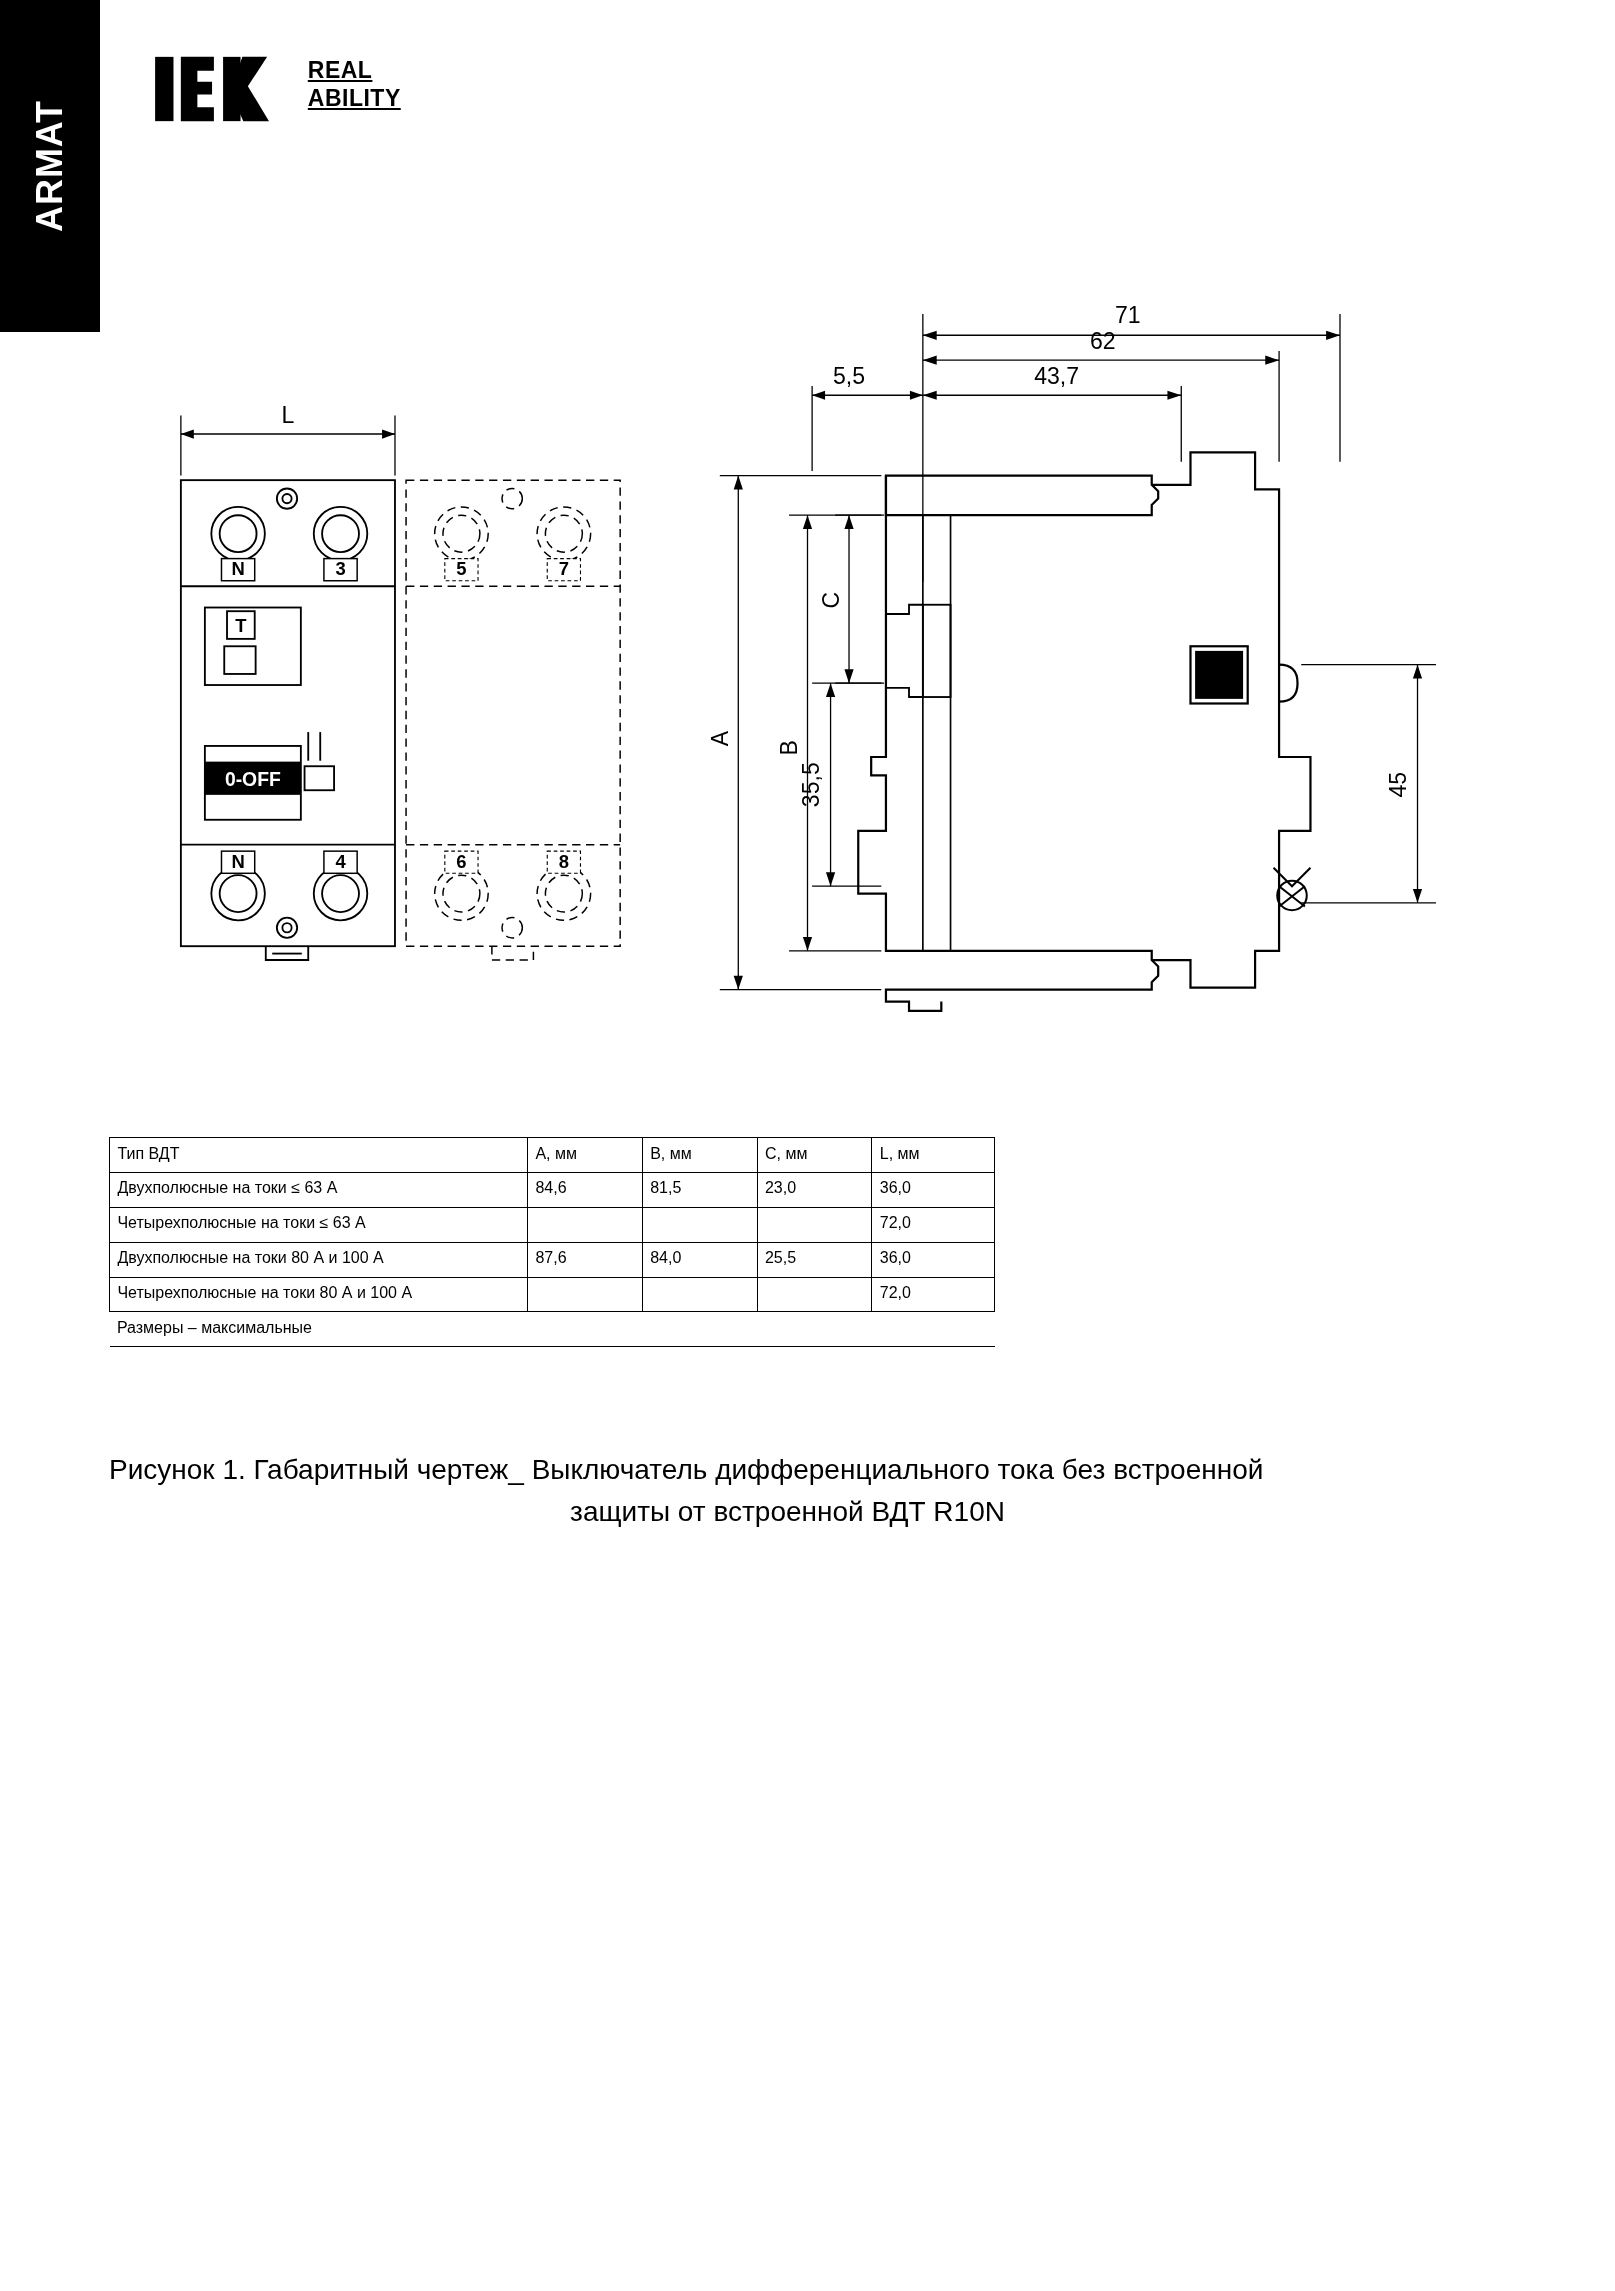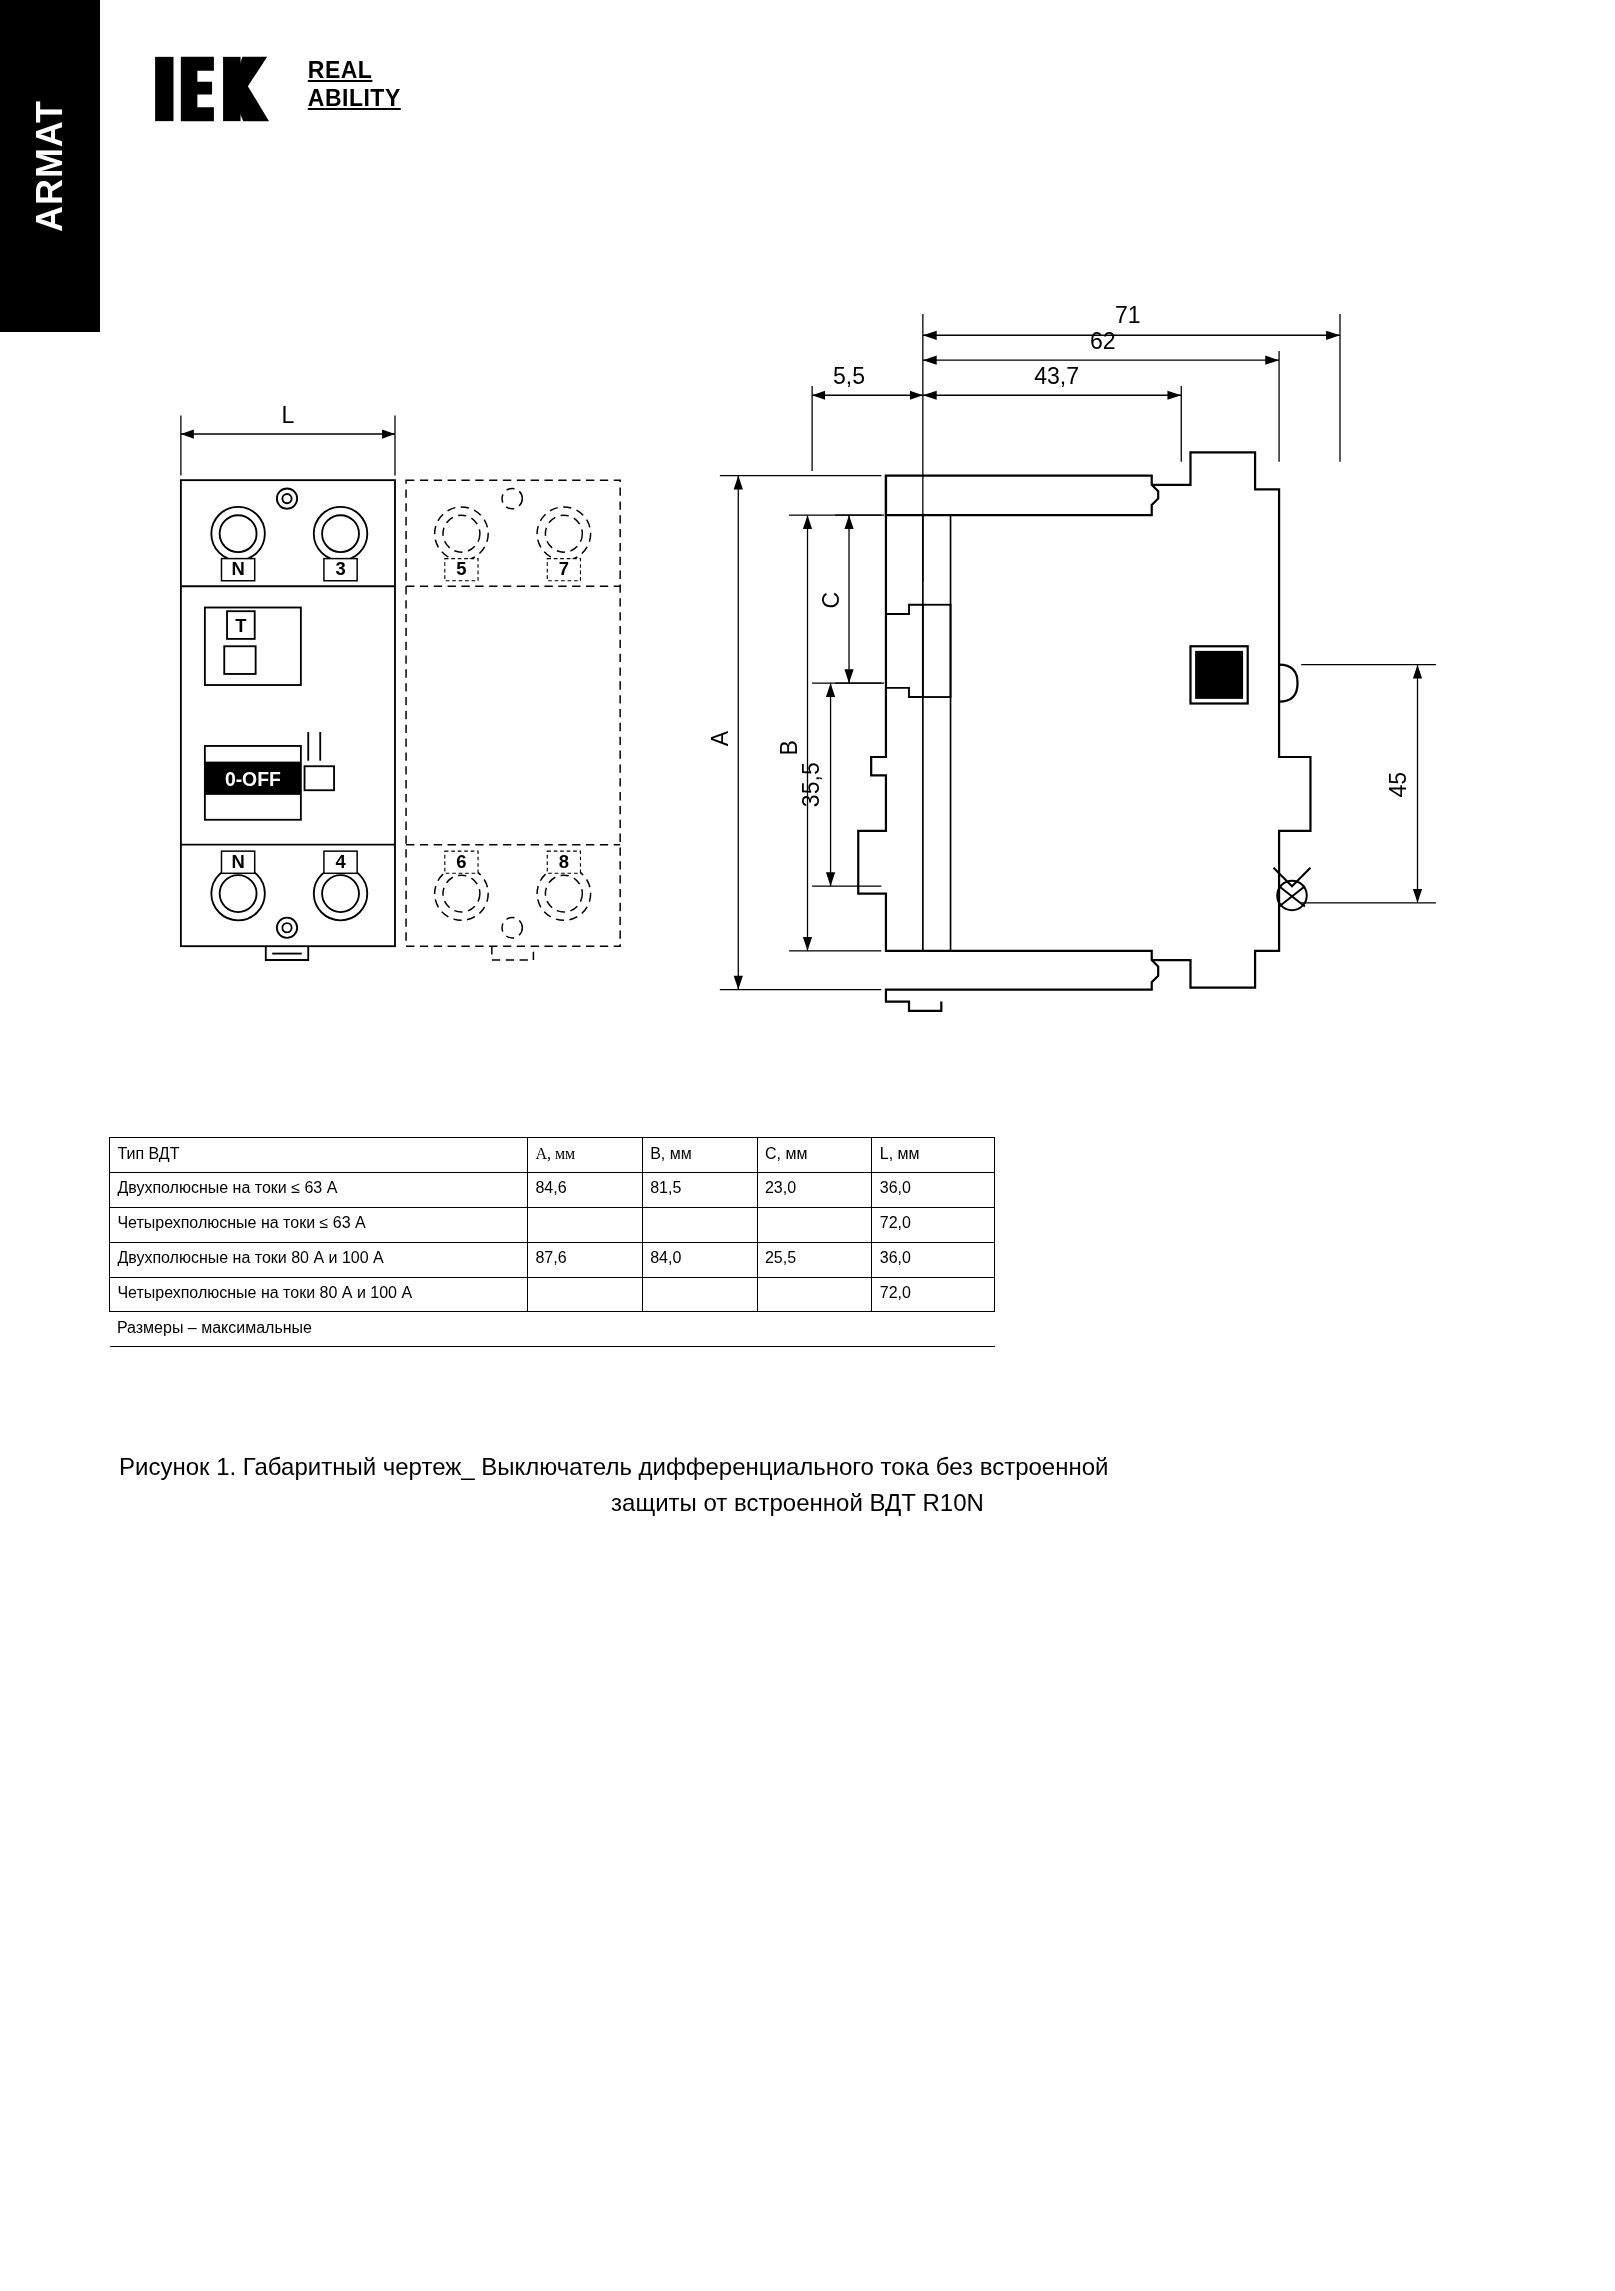--- a/index.html
+++ b/index.html
@@ -94,36 +94,36 @@
   }
   table.dims td, table.dims th {
     border: 0.9px solid #000000;
     padding: 6.5px 7.4px 7.4px 7.4px;
     text-align: left;
     font-weight: normal;
     vertical-align: top;
     height: 20px;
   }
   table.dims .c-type { width: 441px; }
-  table.dims .c-num  { width: 109px; font-family: Liberation Serif, serif; }
+  table.dims .c-num  { width: 109px; }
   table.dims .c-num2 { width: 109px; }
   table.dims .c-num3 { width: 109px; }
   table.dims .c-num4 { width: 118px; margin-left: 40px; }
   .note-row td {
     border-left: 0.9px solid #000;
     border-right: 0.9px solid #000;
   }
 
   
   .caption {
     position: absolute;
-    left: 119px;
+    left: 109px;
     top: 1449px;
     width: 1357px;
-    font-size: 24px;
+    font-size: 28px;
     line-height: 1.5;
     text-align: center;
   }
   .caption .line1 { text-align: left; }
   .caption .line2 { text-align: center; }
 
   .dim-label {
     font-family: "Liberation Sans", sans-serif;
     font-size: 25px;
   }

